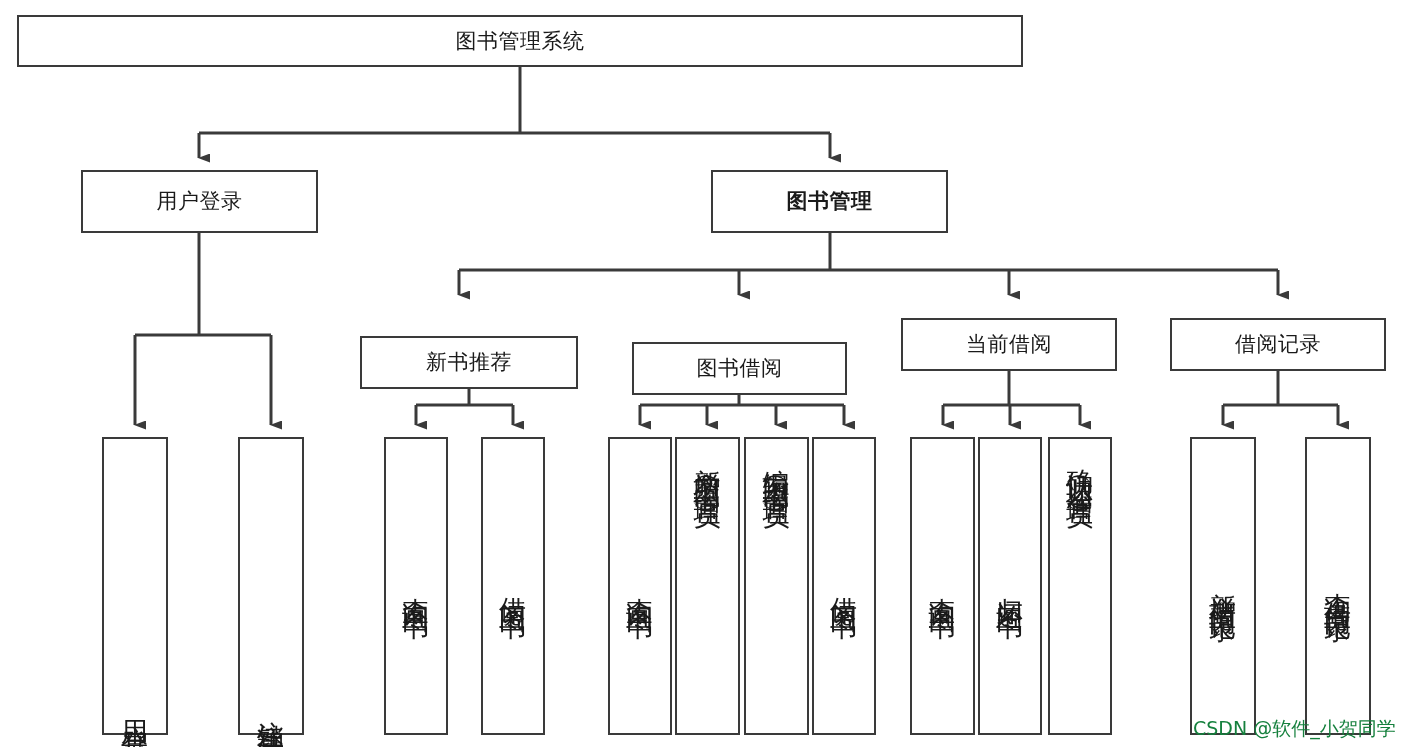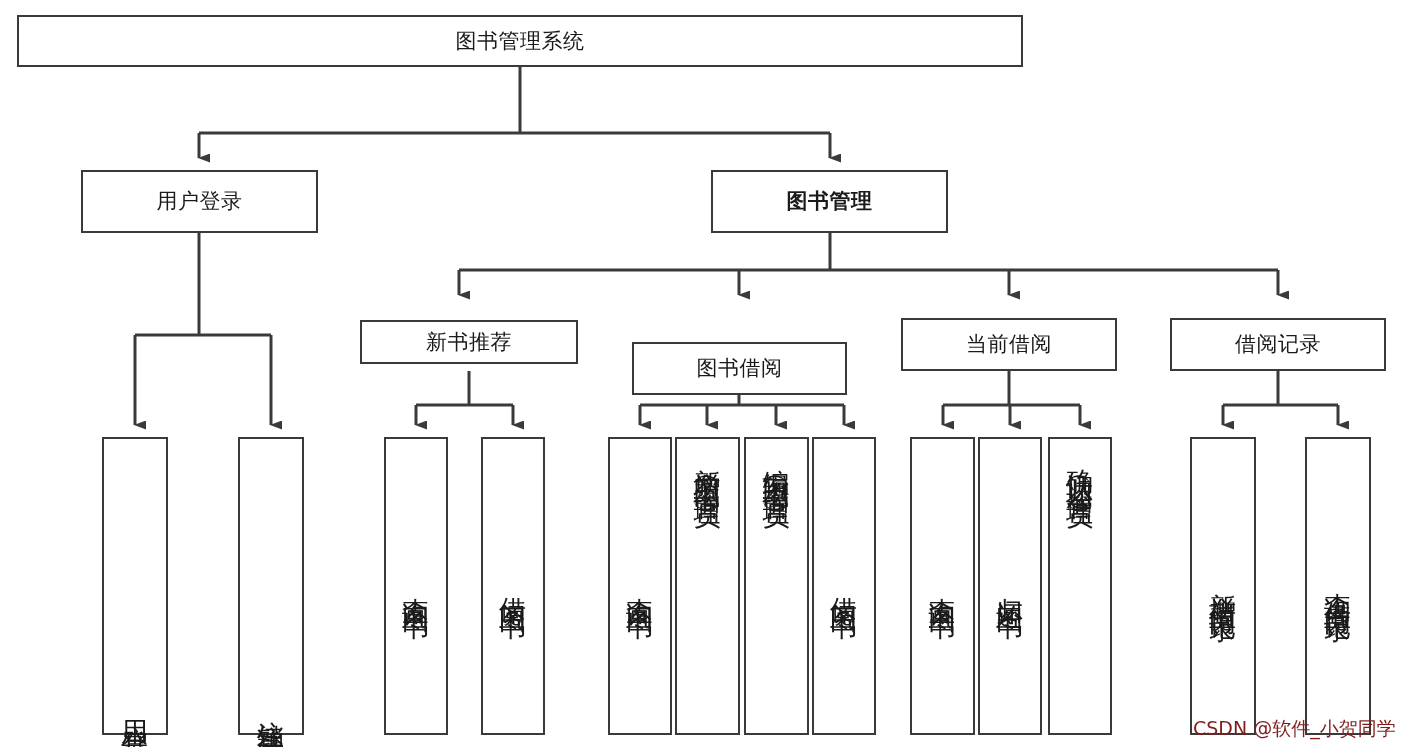--- a/index.html
+++ b/index.html
@@ -65,21 +65,21 @@
     padding-bottom: 0;
   }
   .node.vert.top {
     align-items: flex-start;
     padding-bottom: 0;
     padding-top: 8px;
   }
   .watermark {
     position: absolute;
     font-size: 19px;
-    color: #7f1d1d;
+    color: #15803d;
     white-space: nowrap;
     z-index: 3;
     font-family: "DejaVu Sans", "Liberation Sans", sans-serif;
   }
 </style>
 </head>
 <body>
 
 <div id="canvas">
 
@@ -137,21 +137,21 @@
     <span class="lbl">图书管理系统</span>
   </div>
 
   <div class="node horz" style="left:81px; top:170px; width:237px; height:63px;">
     <span class="lbl">用户登录</span>
   </div>
   <div class="node horz" style="left:711px; top:170px; width:237px; height:63px;font-weight:bold;">
     <span class="lbl">图书管理</span>
   </div>
 
-  <div class="node horz" style="left:360px; top:320px; width:218px; height:44px;">
+  <div class="node horz" style="left:360px; top:336px; width:218px; height:53px;">
     <span class="lbl">新书推荐</span>
   </div>
   <div class="node horz" style="left:632px; top:318px; width:215px; height:53px;margin-top:24px;">
     <span class="lbl">图书借阅</span>
   </div>
   <div class="node horz" style="left:901px; top:318px; width:216px; height:53px;">
     <span class="lbl">当前借阅</span>
   </div>
   <div class="node horz" style="left:1170px; top:318px; width:216px; height:53px;">
     <span class="lbl">借阅记录</span>

